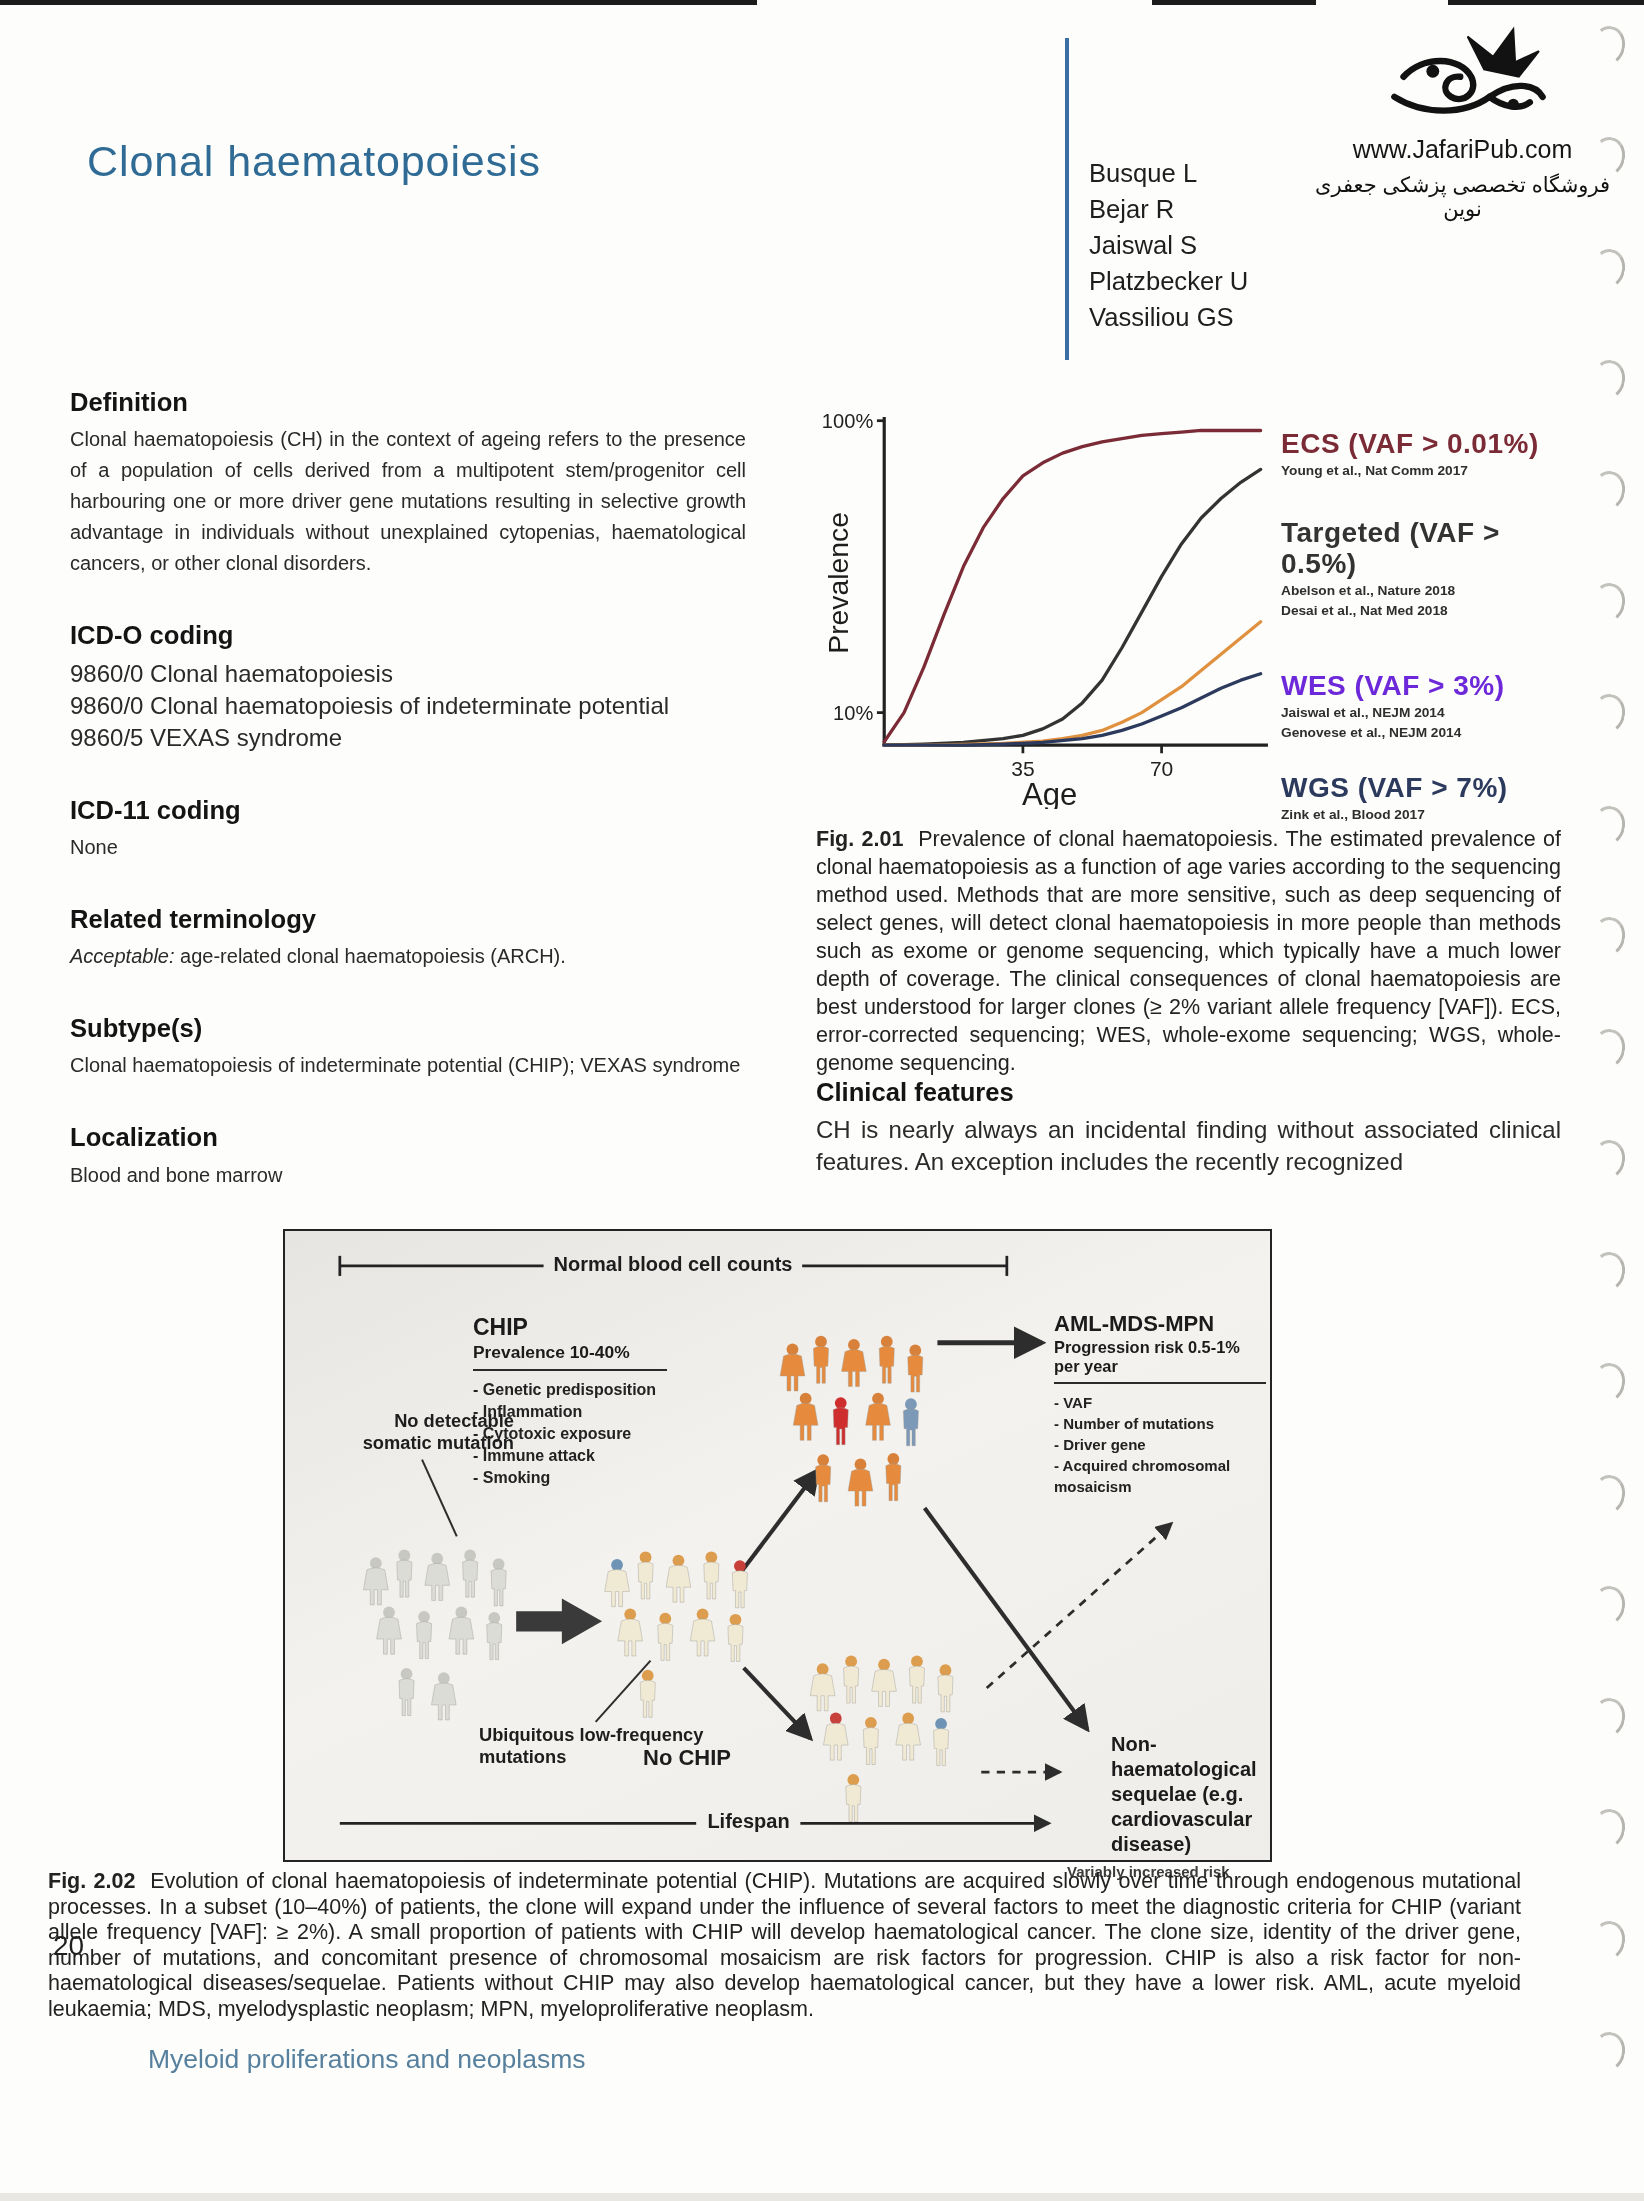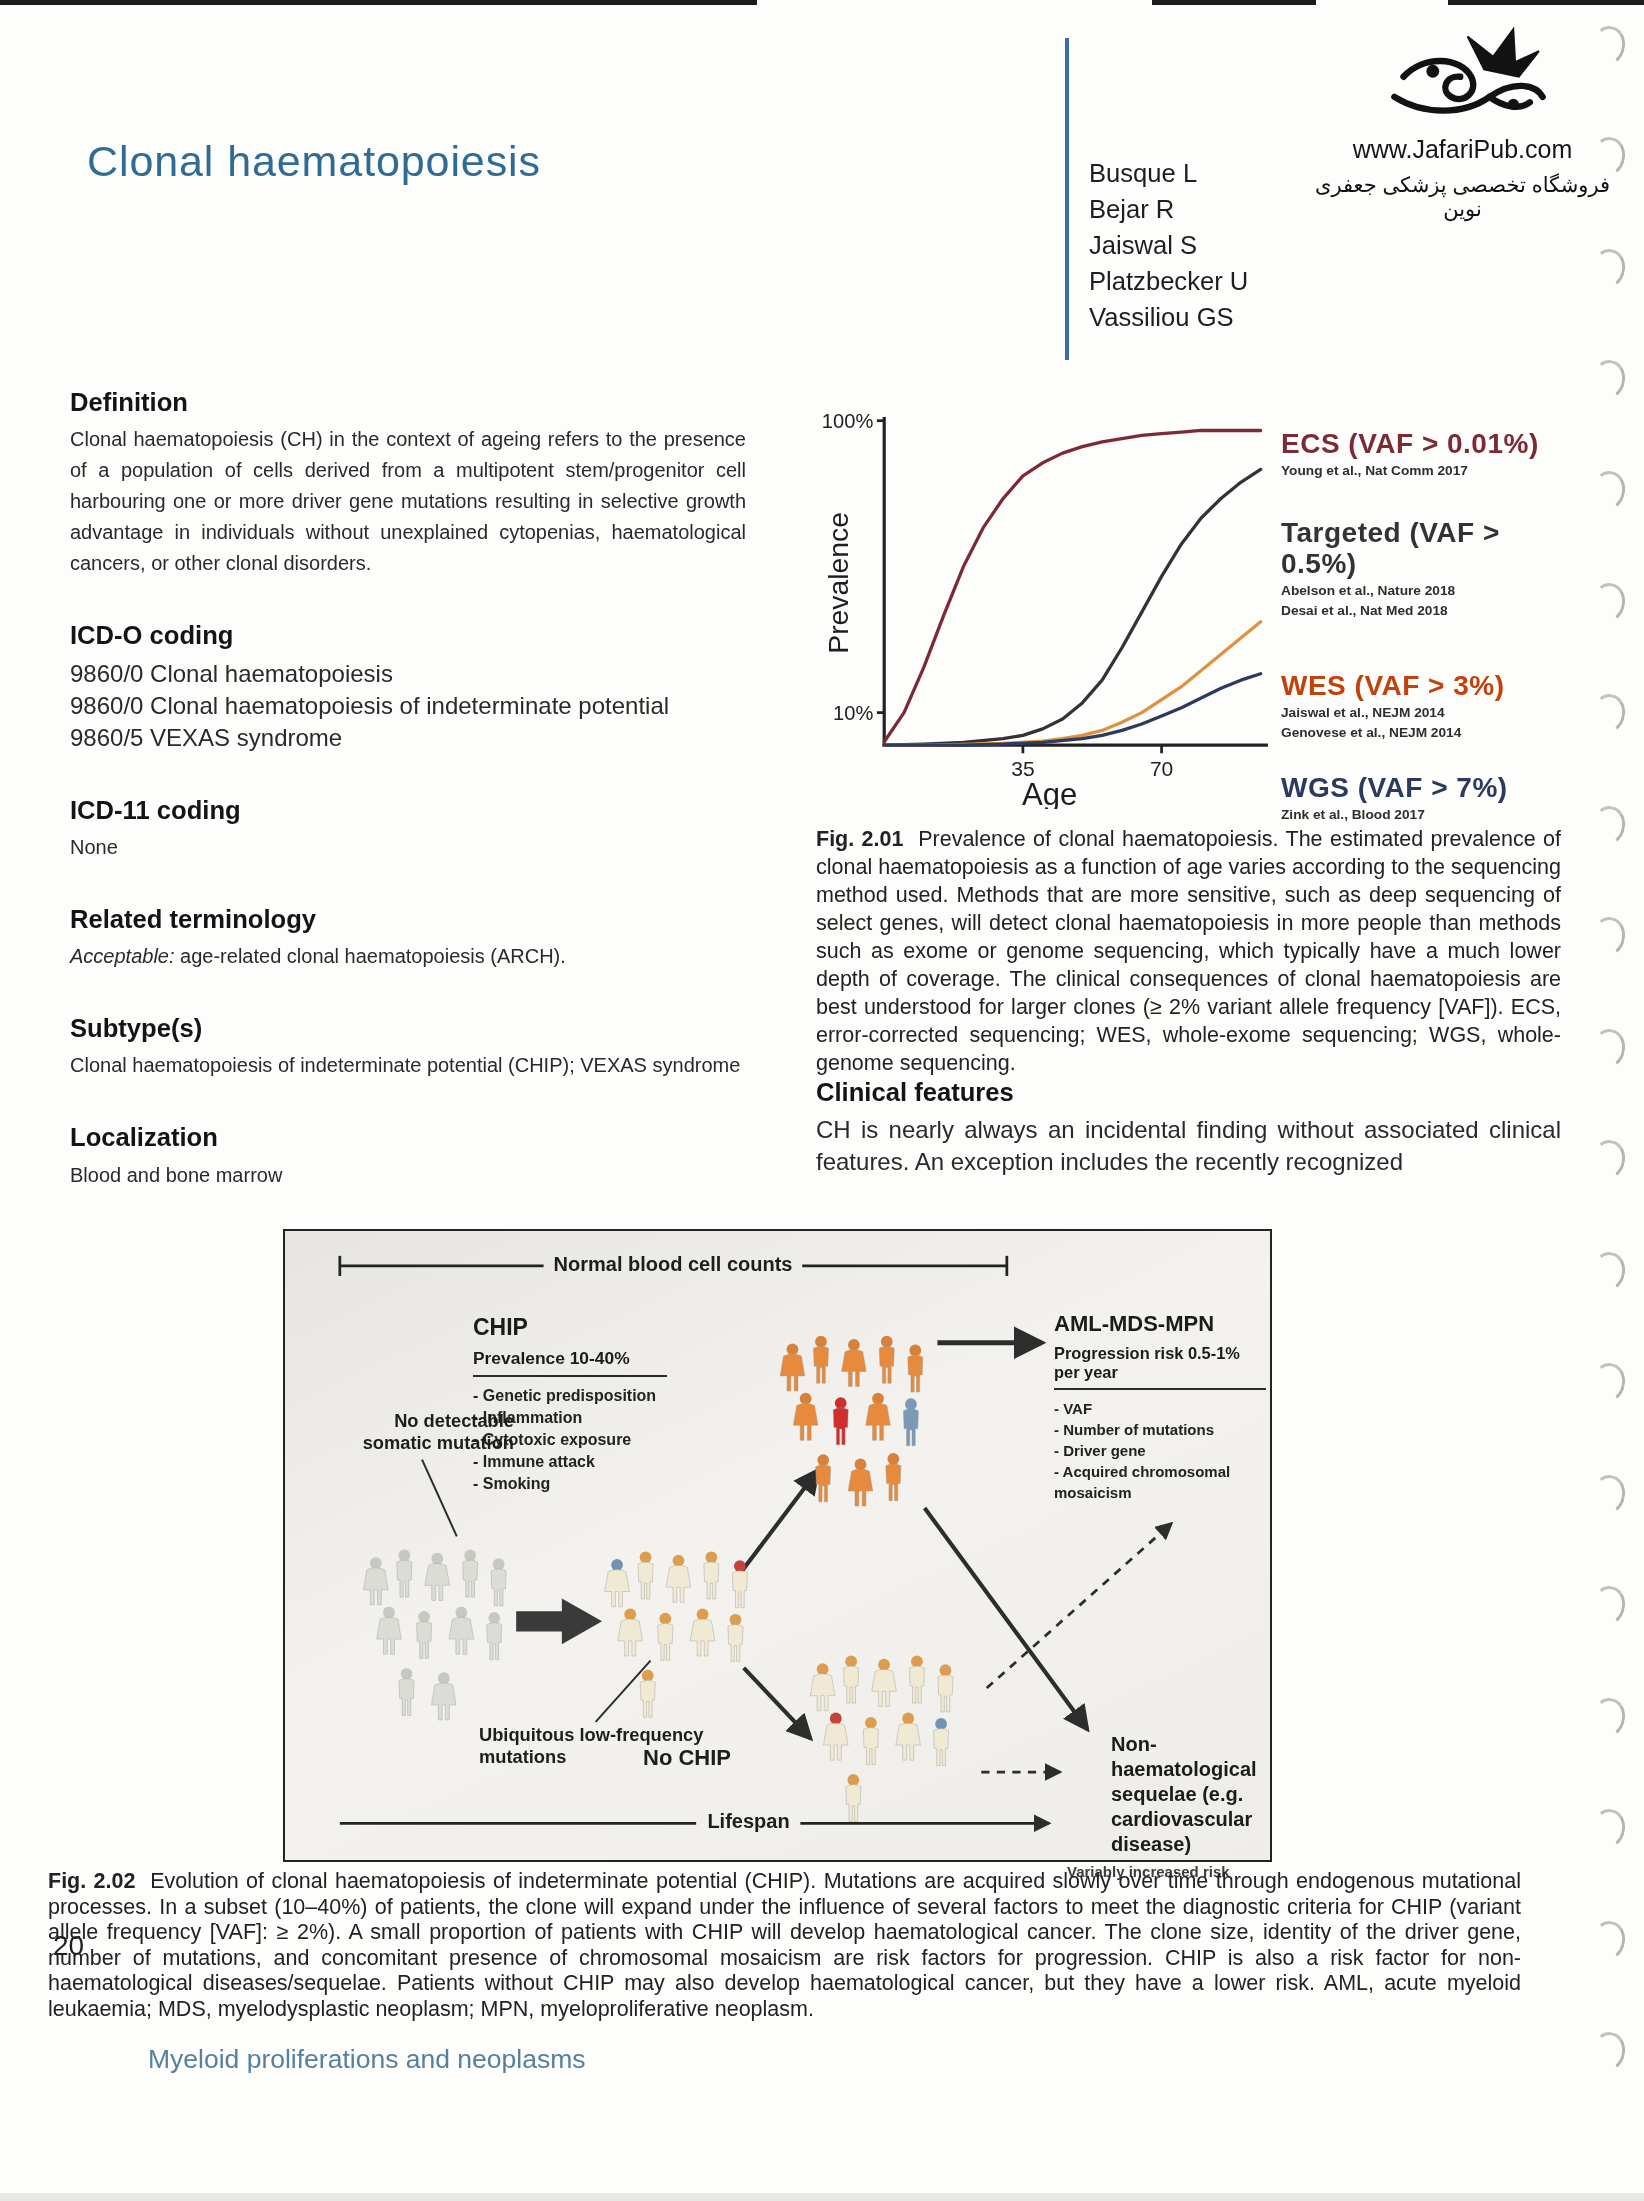--- a/index.html
+++ b/index.html
@@ -47,21 +47,21 @@
   
   .diagram{
     position:absolute;left:283px;top:1229px;width:985px;height:629px;
     border:2.7px solid #232323;
     background:linear-gradient(155deg,#e6e5e1 0%,#f3f2ee 45%,#eeede9 100%);
   }
   .diagram svg{position:absolute;left:0;top:0;}
   .dlabel{position:absolute;color:#1d1d1d;}
   .dlabel.bold{font-weight:bold;}
   .blk-title{font-size:23px;font-weight:bold;line-height:25px;color:#1b1b1b;}
-  .blk-sub{font-size:17.4px;font-weight:bold;color:#1b1b1b;margin-top:8px;padding-bottom:5.5px;border-bottom:2.3px solid #2a2a2a;}
+  .blk-sub{font-size:17.4px;font-weight:bold;color:#1b1b1b;margin-top:2px;padding-bottom:5.5px;border-bottom:2.3px solid #2a2a2a;}
   .blk-list{margin-top:8.2px;font-size:16px;font-weight:bold;line-height:22px;color:#222;}
   .dash-item::before{content:"- ";}
   .seq-title{font-size:20px;font-weight:bold;line-height:25px;color:#1b1b1b;margin-left:44px;}
   .seq-note{font-size:15px;font-weight:bold;color:#3c3c3c;margin-top:6.4px;}
   
   .folio{position:absolute;left:53px;top:1930px;font-size:28px;color:#1f1f1f;}
   .chapter{position:absolute;left:148px;top:2044px;font-size:26.5px;color:#56809d;}
 </style>
 </head>
 <body>
@@ -172,21 +172,21 @@
     <div class="legend-entry">
       <div class="legend-title" style="color: rgb(123, 43, 54);">ECS (VAF &gt; 0.01%)</div>
       <div class="legend-cite">Young et al., Nat Comm 2017</div>
     </div>
     <div class="legend-entry mt-t">
       <div class="legend-title" style="color: rgb(51, 51, 51);">Targeted (VAF &gt; 0.5%)</div>
       <div class="legend-cite">Abelson et al., Nature 2018</div>
       <div class="legend-cite">Desai et al., Nat Med 2018</div>
     </div>
     <div class="legend-entry mt-w">
-      <div class="legend-title" style="color: #c2410c;">WES (VAF &gt; 3%)</div>
+      <div class="legend-title" style="color: #6d28d9;">WES (VAF &gt; 3%)</div>
       <div class="legend-cite">Jaiswal et al., NEJM 2014</div>
       <div class="legend-cite">Genovese et al., NEJM 2014</div>
     </div>
     <div class="legend-entry mt-g">
       <div class="legend-title" style="color: rgb(44, 58, 94);">WGS (VAF &gt; 7%)</div>
       <div class="legend-cite">Zink et al., Blood 2017</div>
     </div>
   </div>
 
   <div class="fig-caption cap201">

